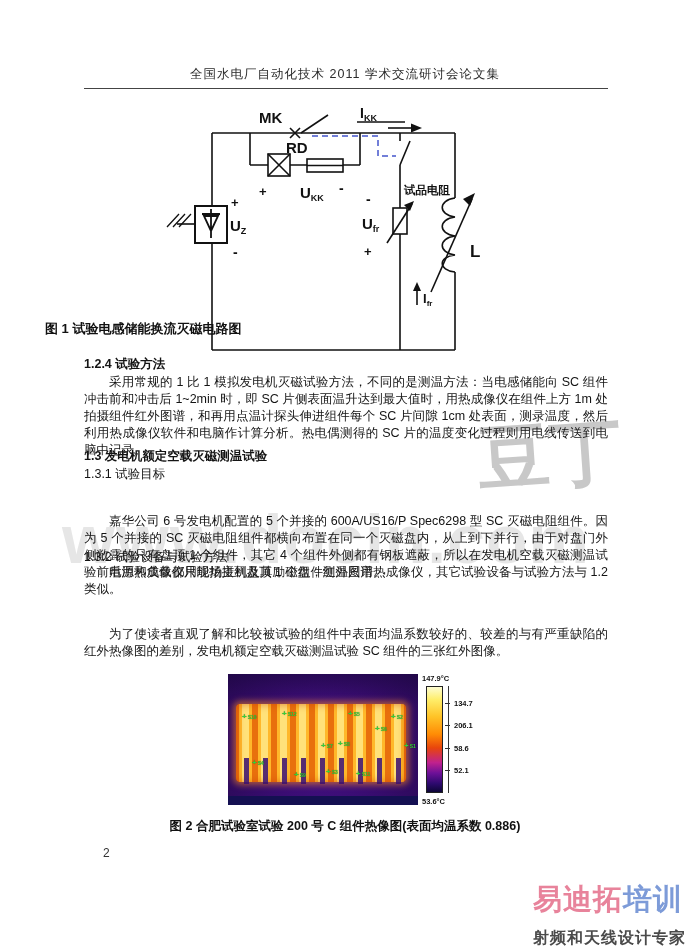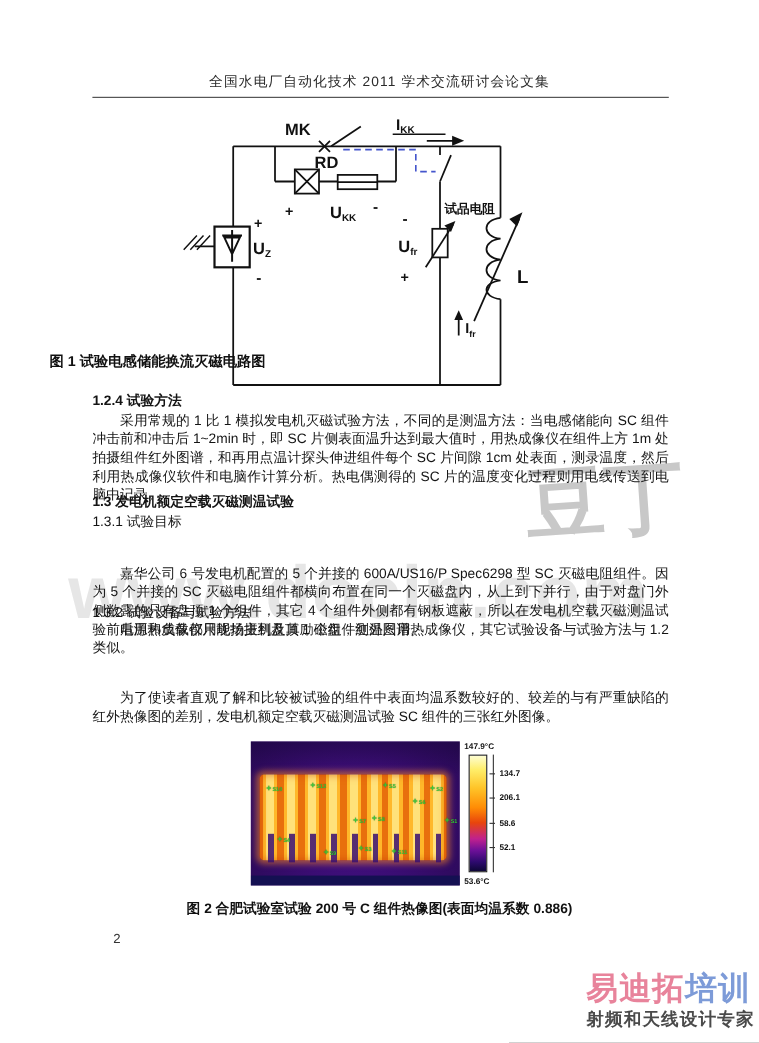--- a/index.html
+++ b/index.html
@@ -66,21 +66,21 @@
   .tick-lbl { position:absolute; left:226px; transform:translateY(-50%); font-size:7.5px; font-weight:bold; color:#111; }
   #fig2-caption { left:0; top:818px; width:690px; text-align:center;
     font-weight:bold; font-size:12.5px; color:#111; }
   
   #page-number { left:103px; top:846px; font-size:12px; color:#333; }
   #brand { left:533px; top:882px; width:152px; }
   #brand-title { font-size:29px; font-weight:bold; line-height:34px; letter-spacing:1px; white-space:nowrap; }
   #brand-left  { color:var(--pink,#e8839b); }
   #brand-right { color:var(--blue,#7d9bd8); }
   #brand-tagline { font-size:16px; font-weight:bold; color:#4a4a4a; letter-spacing:1px;
-    font-family:"Liberation Serif",serif; white-space:nowrap; margin-top:1px; }
+    font-family:"Liberation Serif",serif; white-space:nowrap; margin-top:12px; }
   svg text { font-family:"Liberation Sans",sans-serif; fill:#111; }
 </style>
 </head>
 <body>
 
 <div id="page">
 
   <div class="abs wm" id="wm-logo">豆丁</div>
   <div class="abs wm" id="wm-row2">www.docin.com</div>
 

